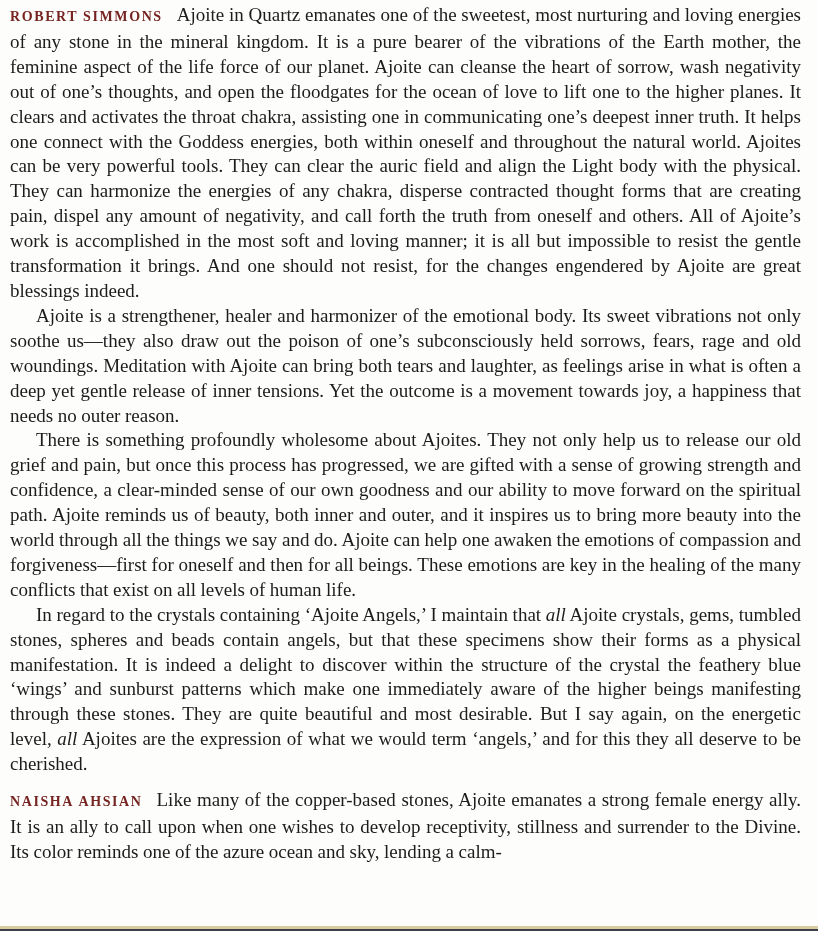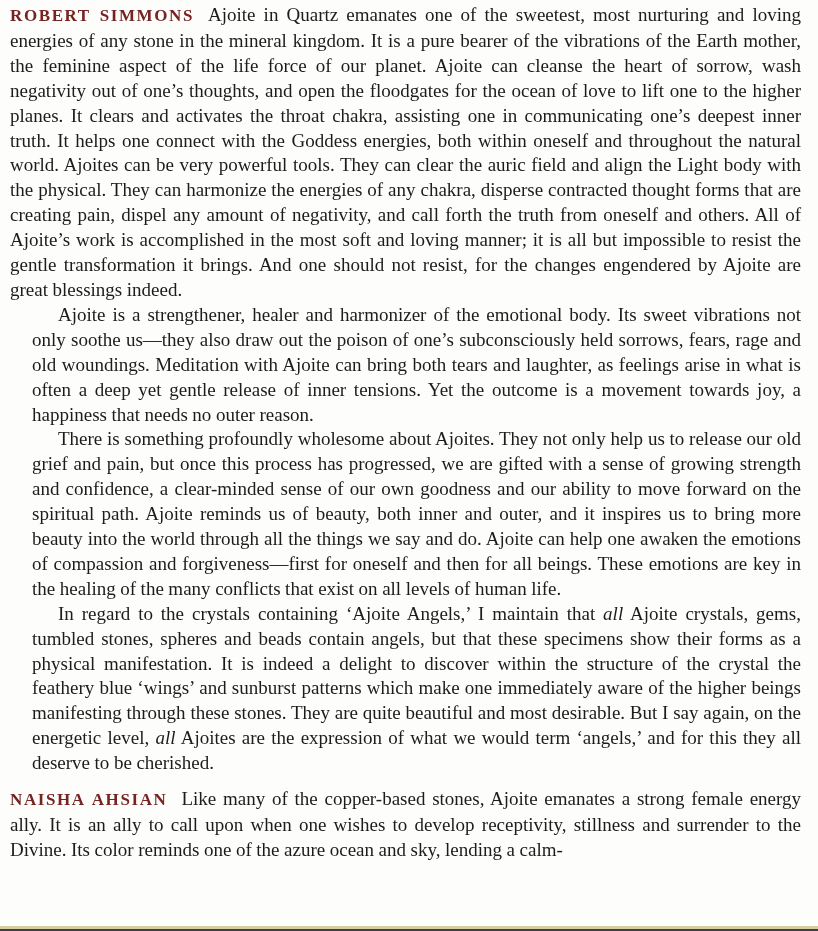--- a/index.html
+++ b/index.html
@@ -25,30 +25,29 @@
     font-family: "Liberation Serif", serif;
     font-size: 19px;
     line-height: 24.9px;
     text-align: justify;
     color: #1c1c1c;
     margin: 0;
     word-spacing: -0.2px;
   }
   .indent {
     text-indent: 26px;
-    margin-left: 22px;
   }
   .ahsian-para {
     margin-top: 11px;
   }
   .author-label {
     font-family: "Liberation Serif", serif;
     font-weight: bold;
     color: #762421;
-    font-size: 17px;
+    font-size: 14px;
     letter-spacing: 1.6px;
     margin-right: 14px;
     white-space: nowrap;
   }
   em.emph {
   }
   .footer-rule {
     position: absolute;
     left: 0;
     bottom: 0;

